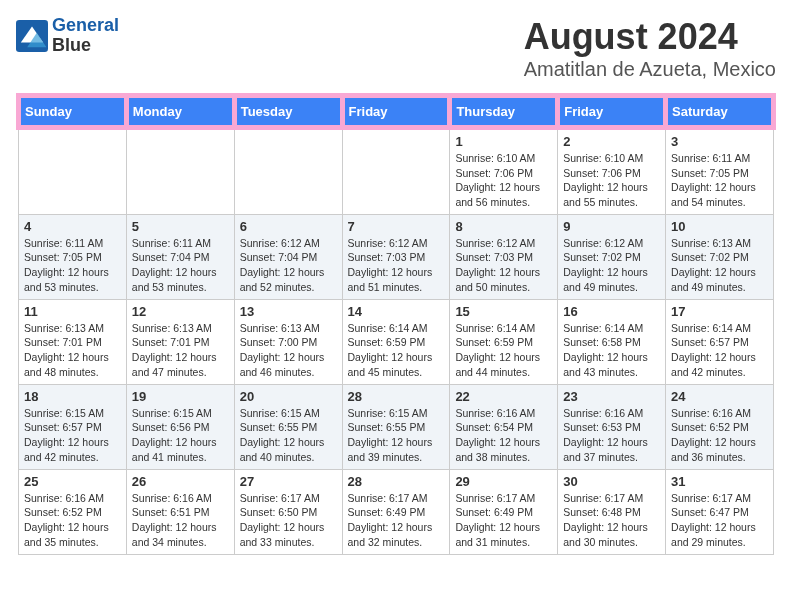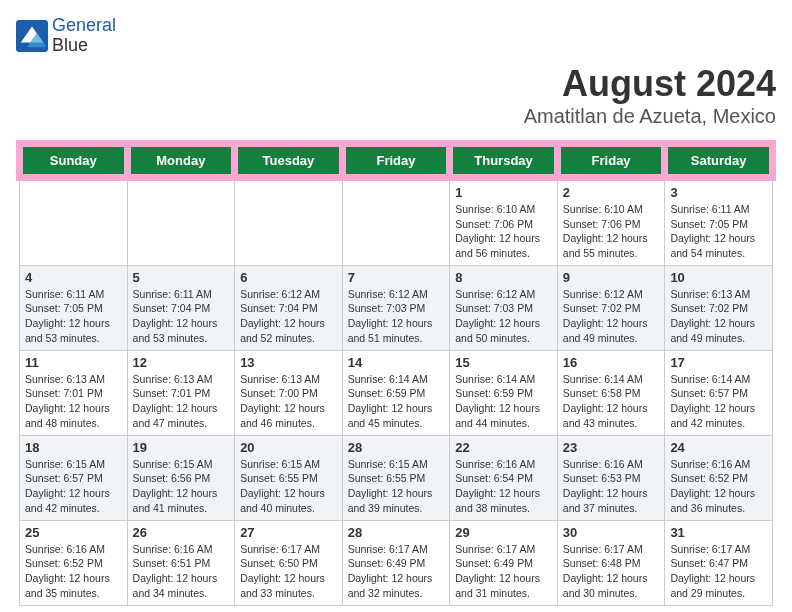--- a/index.html
+++ b/index.html
@@ -15,55 +15,54 @@
       justify-content: space-between;
       align-items: flex-start;
       margin-bottom: 12px;
     }
     .logo {
       display: flex;
       align-items: center;
     }
     .logo-text {
       font-size: 18px;
-      font-weight: normal;
+      font-weight: bold;
       color: #333;
       line-height: 1.1;
     }
     .logo-text .blue { color: #1a5fa8; }
     .logo-icon {
       width: 32px;
       height: 32px;
       margin-right: 4px;
     }
     .title-block {
-      text-align: right;
-      margin-top: 47px;
+      text-align: left;
     }
     .month-year {
       font-size: 36px;
       font-weight: bold;
       color: #333;
     }
     .location {
       font-size: 20px;
       color: #555;
     }
     table {
       width: 100%;
       border-collapse: collapse;
     }
     thead tr th {
-      background: #15803d;
+      background: #3b82f6;
       color: #fff;
       font-size: 13px;
       font-weight: bold;
       padding: 6px 4px;
-      text-align: center;
-      border: 7px solid #f9a8d4;
+      text-align: left;
+      border: 5px solid #f9a8d4;
     }
     tbody tr td {
       border: 1px solid #ccc;
       vertical-align: top;
       padding: 4px 5px;
       font-size: 10.5px;
       color: #333;
       width: 14.28%;
       min-height: 80px;
       height: 85px;

